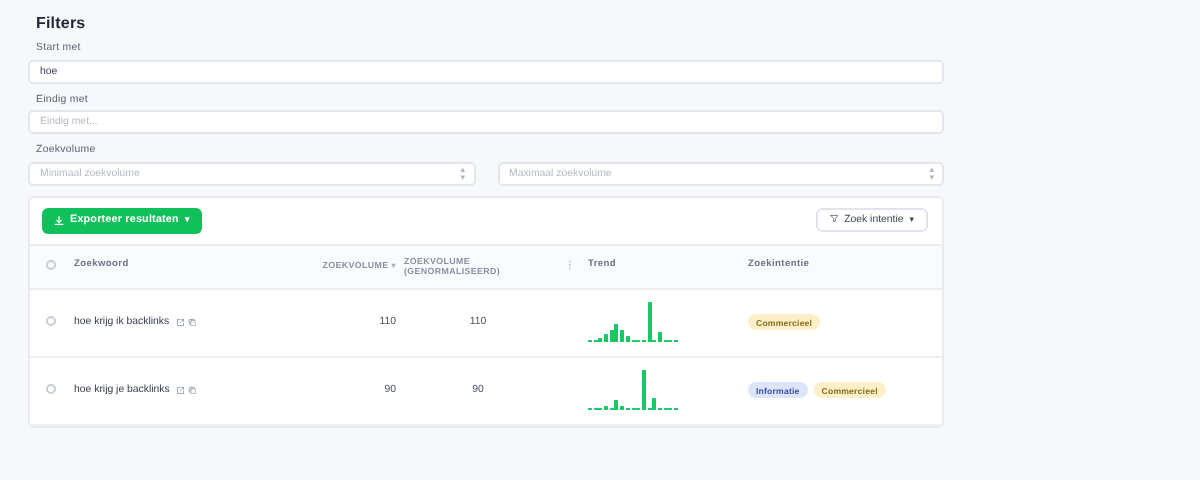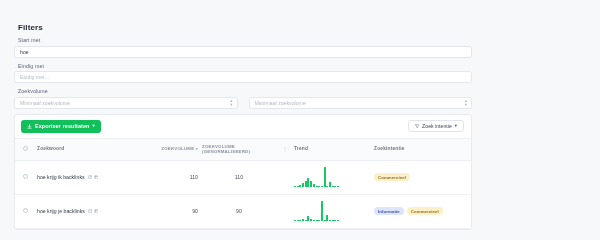--- a/index.html
+++ b/index.html
@@ -3,21 +3,21 @@
 <meta charset="utf-8">
 <style>
   * { box-sizing: border-box; margin: 0; padding: 0; }
   html, body {
     width: 600px; height: 240px;
     overflow: hidden;
     background: #f7f8fa;
     font-family: "Liberation Sans", sans-serif;
     color: #2c3347;
   }
-  .page { width: 486px; height: 240px; position: relative; padding: 16px 14px; }
+  .page { width: 486px; height: 240px; position: relative; padding: 0 14px; }
 
   .filters-title {
     font-size: 8px; font-weight: bold; color: #1f2633;
     padding: 7px 0 5px 4px; letter-spacing: .1px;
   }
   .field-label {
     font-size: 5.2px; color: #5a6274; padding: 0 0 2.5px 4px; letter-spacing: .15px;
   }
   .field-group { margin-bottom: 5px; }
   .input {

